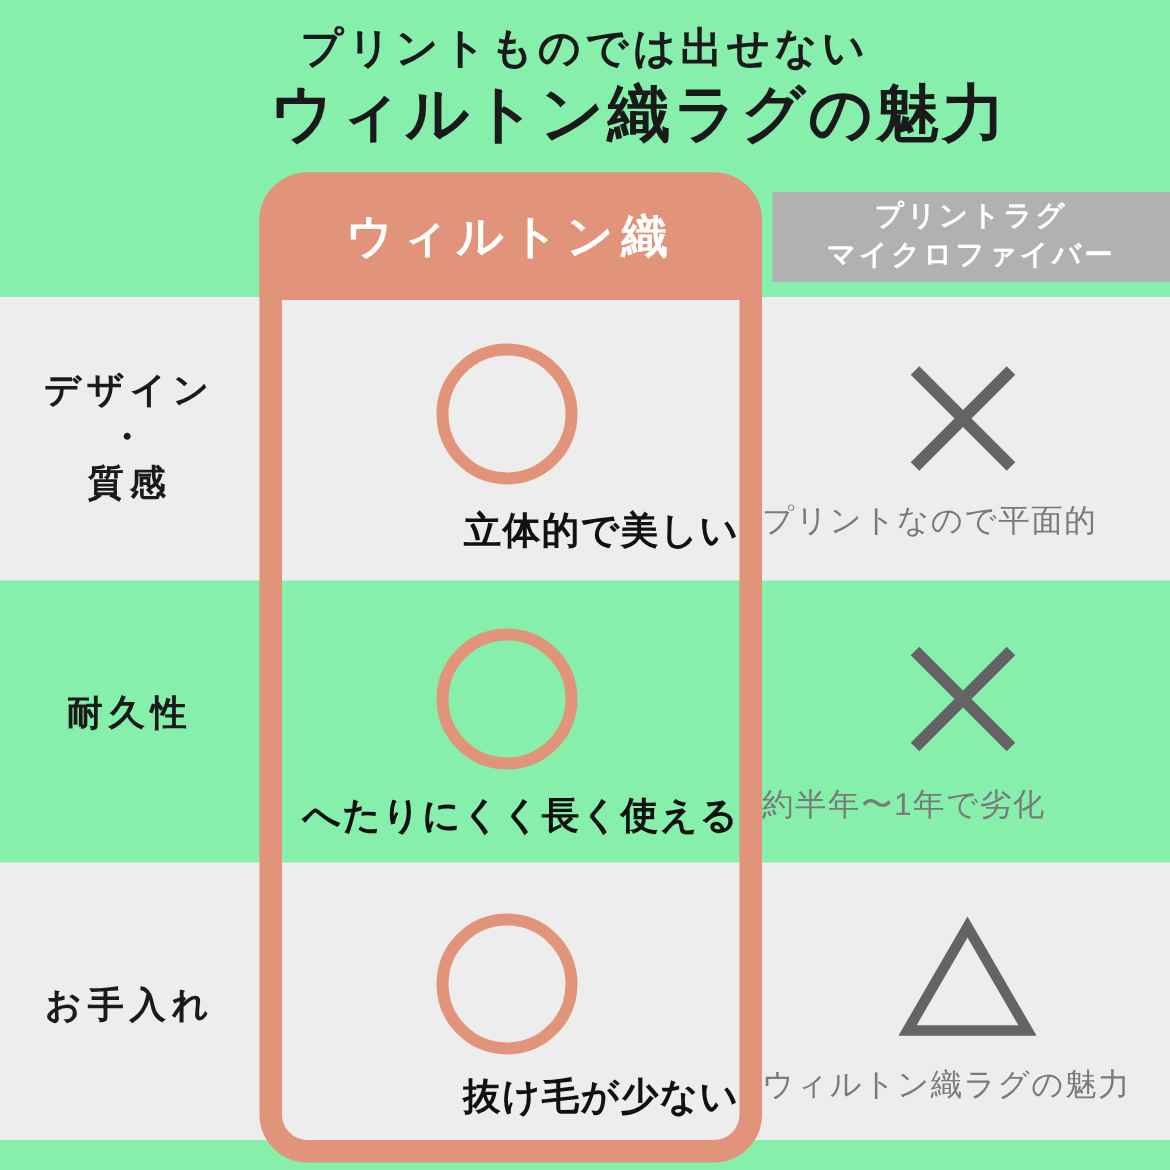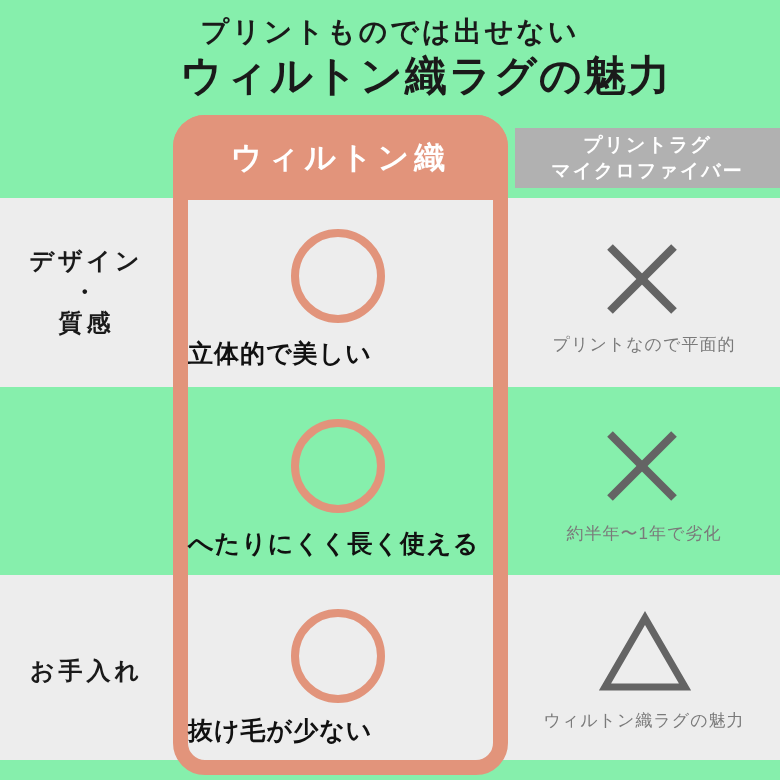--- a/index.html
+++ b/index.html
@@ -48,32 +48,32 @@
   .row-label.r1 { top:245px; }
   .row-label.r2 { top:460px; }
   .row-label.r3 { top:655px; }
   
   .ring {
     position:absolute; left:291px; width:94px; height:94px; box-sizing:border-box;
     border:8px solid var(--accent,#E2947B); border-radius:50%;
   }
   .ring.r1 { top:229px; } .ring.r2 { top:419px; } .ring.r3 { top:609px; }
   .w-text {
-    position:absolute; left:188px; width:305px; text-align:left;
+    position:absolute; left:188px; width:305px; text-align:right;
     font-size:25px; font-weight:bold; letter-spacing:1px; color:#111;
   }
   .w-text.r1 { top:337px; } .w-text.r2 { top:527px; } .w-text.r3 { top:714px; }
   
   .m-mark { position:absolute; }
   .m-mark.x1 { left:604px; top:241px; }
   .m-mark.x2 { left:604px; top:428px; }
   .m-mark.t3 { left:599px; top:611px; }
   .m-text {
-    position:absolute; left:508px; width:272px; text-align:center;
-    font-size:17px; color:var(--text-gray,#7A7A7A); letter-spacing:1px;
+    position:absolute; left:508px; width:272px; text-align:left;
+    font-size:21px; color:var(--text-gray,#7A7A7A); letter-spacing:1px;
   }
   .m-text.r1 { top:333px; } .m-text.r2 { top:522px; } .m-text.r3 { top:709px; }
 </style>
 </head>
 <body>
 
 <div class="canvas">
 
   <div class="title-sub">プリントものでは出せない</div>
   <div class="title-main">ウィルトン織ラグの魅力</div>
@@ -87,20 +87,23 @@
   </div>
 
   <div class="wilton-col">
     <div class="wilton-header">ウィルトン織</div>
   </div>
 
   <div class="row-label r1">
     <span>デザイン</span>
     <span>・</span>
     <span>質感</span>
+  </div>
+  <div class="row-label r2">
+    <span>耐久性</span>
   </div>
   <div class="row-label r3">
     <span>お手入れ</span>
   </div>
 
   <div class="ring r1"></div>
   <div class="w-text r1">立体的で美しい</div>
 
   <div class="ring r2"></div>
   <div class="w-text r2">へたりにくく長く使える</div>

